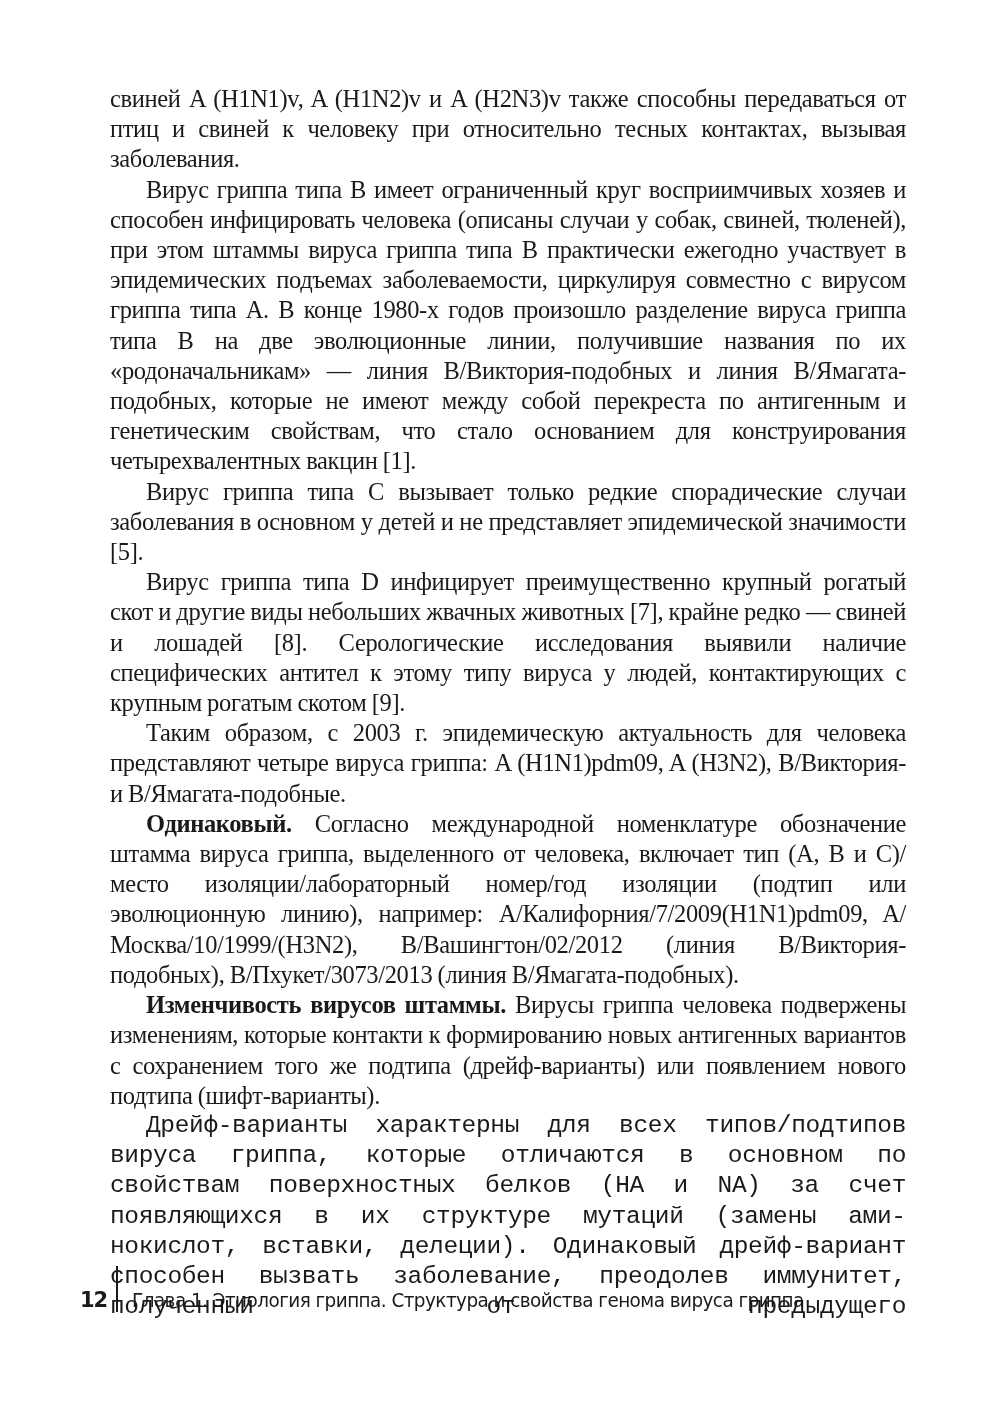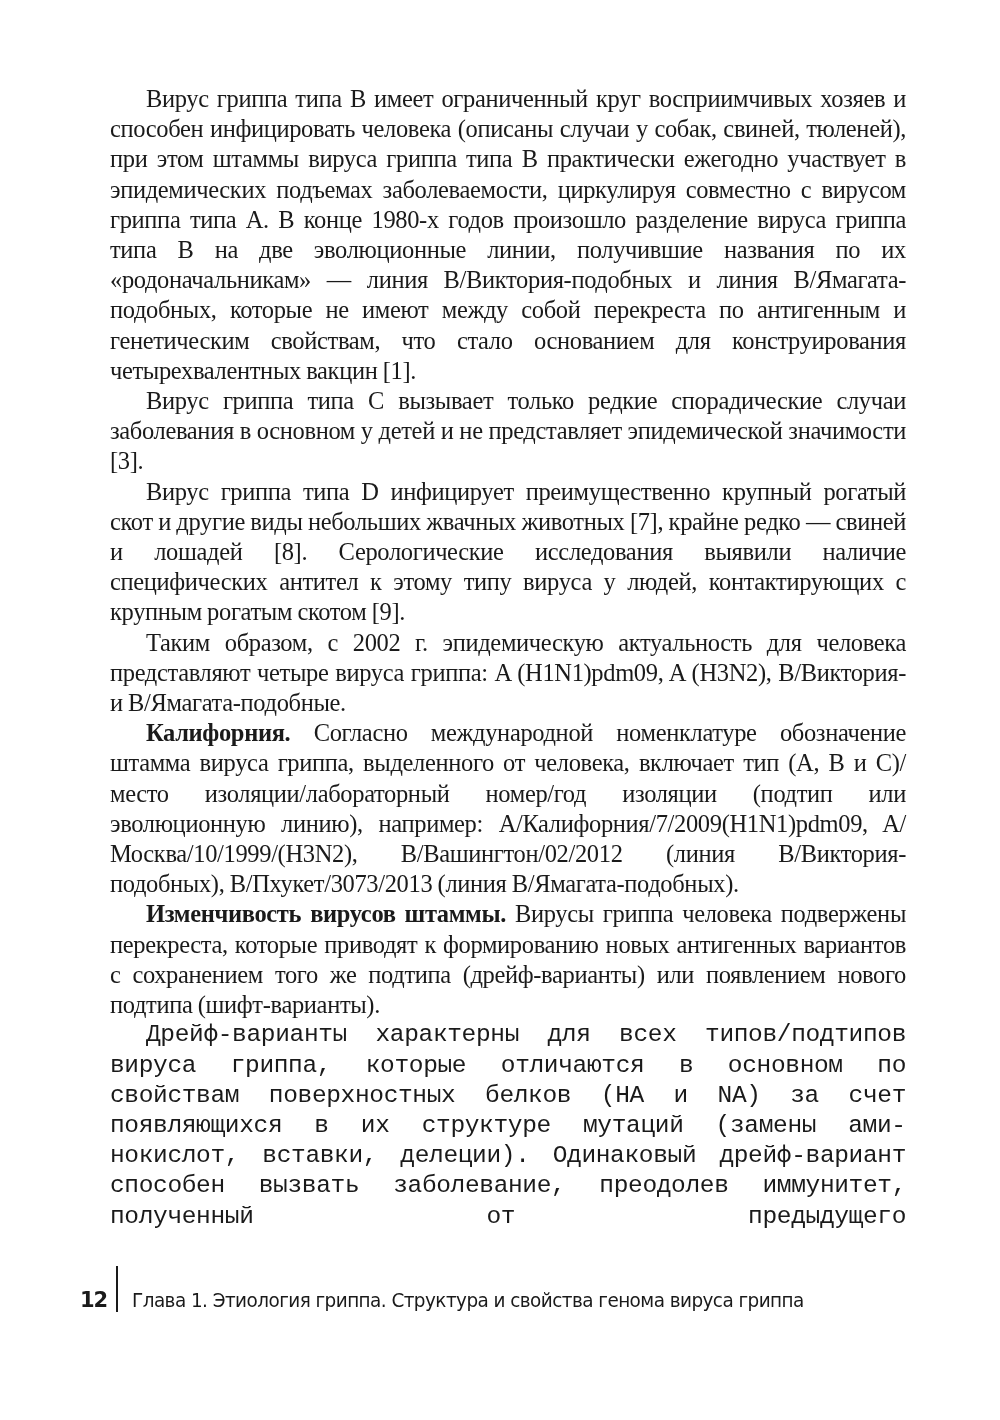--- a/index.html
+++ b/index.html
@@ -65,37 +65,40 @@
     letter-spacing: -0.6px;
     transform: scaleX(0.92);
     transform-origin: left center;
     white-space: nowrap;
   }
 </style>
 </head>
 <body>
 
 <div class="page-body">
+  <p class="no-indent">
+    <span>свиней A (H1N1)v, A (H1N2)v и A (H2N3)v также способны передаваться от птиц и свиней к человеку при относительно тесных контактах, вызы­вая заболевания.</span>
+  </p>
   <p>
     <span>Вирус гриппа типа B имеет ограниченный круг восприимчивых хозя­ев и способен инфицировать человека (описаны случаи у собак, свиней, тюленей), при этом штаммы вируса гриппа типа B практически ежегод­но участвует в эпидемических подъемах заболеваемости, циркулируя совместно с вирусом гриппа типа A. В конце 1980-х годов произошло разделение вируса гриппа типа B на две эволюционные линии, полу­чившие названия по их «родоначальникам» — линия B/Виктория-по­добных и линия B/Ямагата-подобных, которые не имеют между собой перекреста по антигенным и генетическим свойствам, что стало основа­нием для конструирования четырехвалентных вакцин [1].</span>
   </p>
   <p>
-    <span>Вирус гриппа типа C вызывает только редкие спорадические случаи заболевания в основном у детей и не представляет эпидемической зна­чимости [3].</span>
+    <span>Вирус гриппа типа C вызывает только редкие спорадические случаи заболевания в основном у детей и не представляет эпидемической зна­чимости [5].</span>
   </p>
   <p>
     <span>Вирус гриппа типа D инфицирует преимущественно крупный ро­гатый скот и другие виды небольших жвачных животных [7], крайне редко — свиней и лошадей [8]. Серологические исследования выявили наличие специфических антител к этому типу вируса у людей, контакти­рующих с крупным рогатым скотом [9].</span>
   </p>
   <p>
-    <span>Таким образом, с 2002 г. эпидемическую актуальность для человека представляют четыре вируса гриппа: A (H1N1)pdm09, A (H3N2), B/Вик­тория- и B/Ямагата-подобные.</span>
+    <span>Таким образом, с 2003 г. эпидемическую актуальность для человека представляют четыре вируса гриппа: A (H1N1)pdm09, A (H3N2), B/Вик­тория- и B/Ямагата-подобные.</span>
   </p>
   <p>
-    <b>Калифорния.</b><span> Согласно международной номенклатуре обозначе­ние штамма вируса гриппа, выделенного от человека, включает тип (A, B и C)/место изоляции/лабораторный номер/год изоляции (подтип или эволюционную линию), например: A/Калифорния/7/2009(H1N1)pdm09, A/Москва/10/1999/(H3N2), B/Вашингтон/02/2012 (линия B/Викто­рия-подобных), B/Пхукет/3073/2013 (линия B/Ямагата-подобных).</span>
+    <b>Одинаковый.</b><span> Согласно международной номенклатуре обозначе­ние штамма вируса гриппа, выделенного от человека, включает тип (A, B и C)/место изоляции/лабораторный номер/год изоляции (подтип или эволюционную линию), например: A/Калифорния/7/2009(H1N1)pdm09, A/Москва/10/1999/(H3N2), B/Вашингтон/02/2012 (линия B/Викто­рия-подобных), B/Пхукет/3073/2013 (линия B/Ямагата-подобных).</span>
   </p>
   <p>
-    <b>Изменчивость вирусов штаммы.</b><span> Вирусы гриппа человека подвер­жены перекреста, которые приводят к формированию новых антиген­ных вариантов с сохранением того же подтипа (дрейф-варианты) или появлением нового подтипа (шифт-варианты).</span>
+    <b>Изменчивость вирусов штаммы.</b><span> Вирусы гриппа человека подвер­жены изменениям, которые контакти к формированию новых антиген­ных вариантов с сохранением того же подтипа (дрейф-варианты) или появлением нового подтипа (шифт-варианты).</span>
   </p>
   <p class="no-last-line">
     <span>Дрейф-варианты характерны для всех типов/подтипов вируса грип­па, которые отличаются в основном по свойствам поверхностных белков (HA и NA) за счет появляющихся в их структуре мутаций (замены ами­нокислот, вставки, делеции). Одинаковый дрейф-вариант способен вы­звать заболевание, преодолев иммунитет, полученный от предыдущего</span>
   </p>
 </div>
 
 <div class="footer">
   <span class="page-num">12</span>
   <span class="rule"></span>
   <span class="running-title">Глава 1. Этиология гриппа. Структура и свойства генома вируса гриппа</span>

